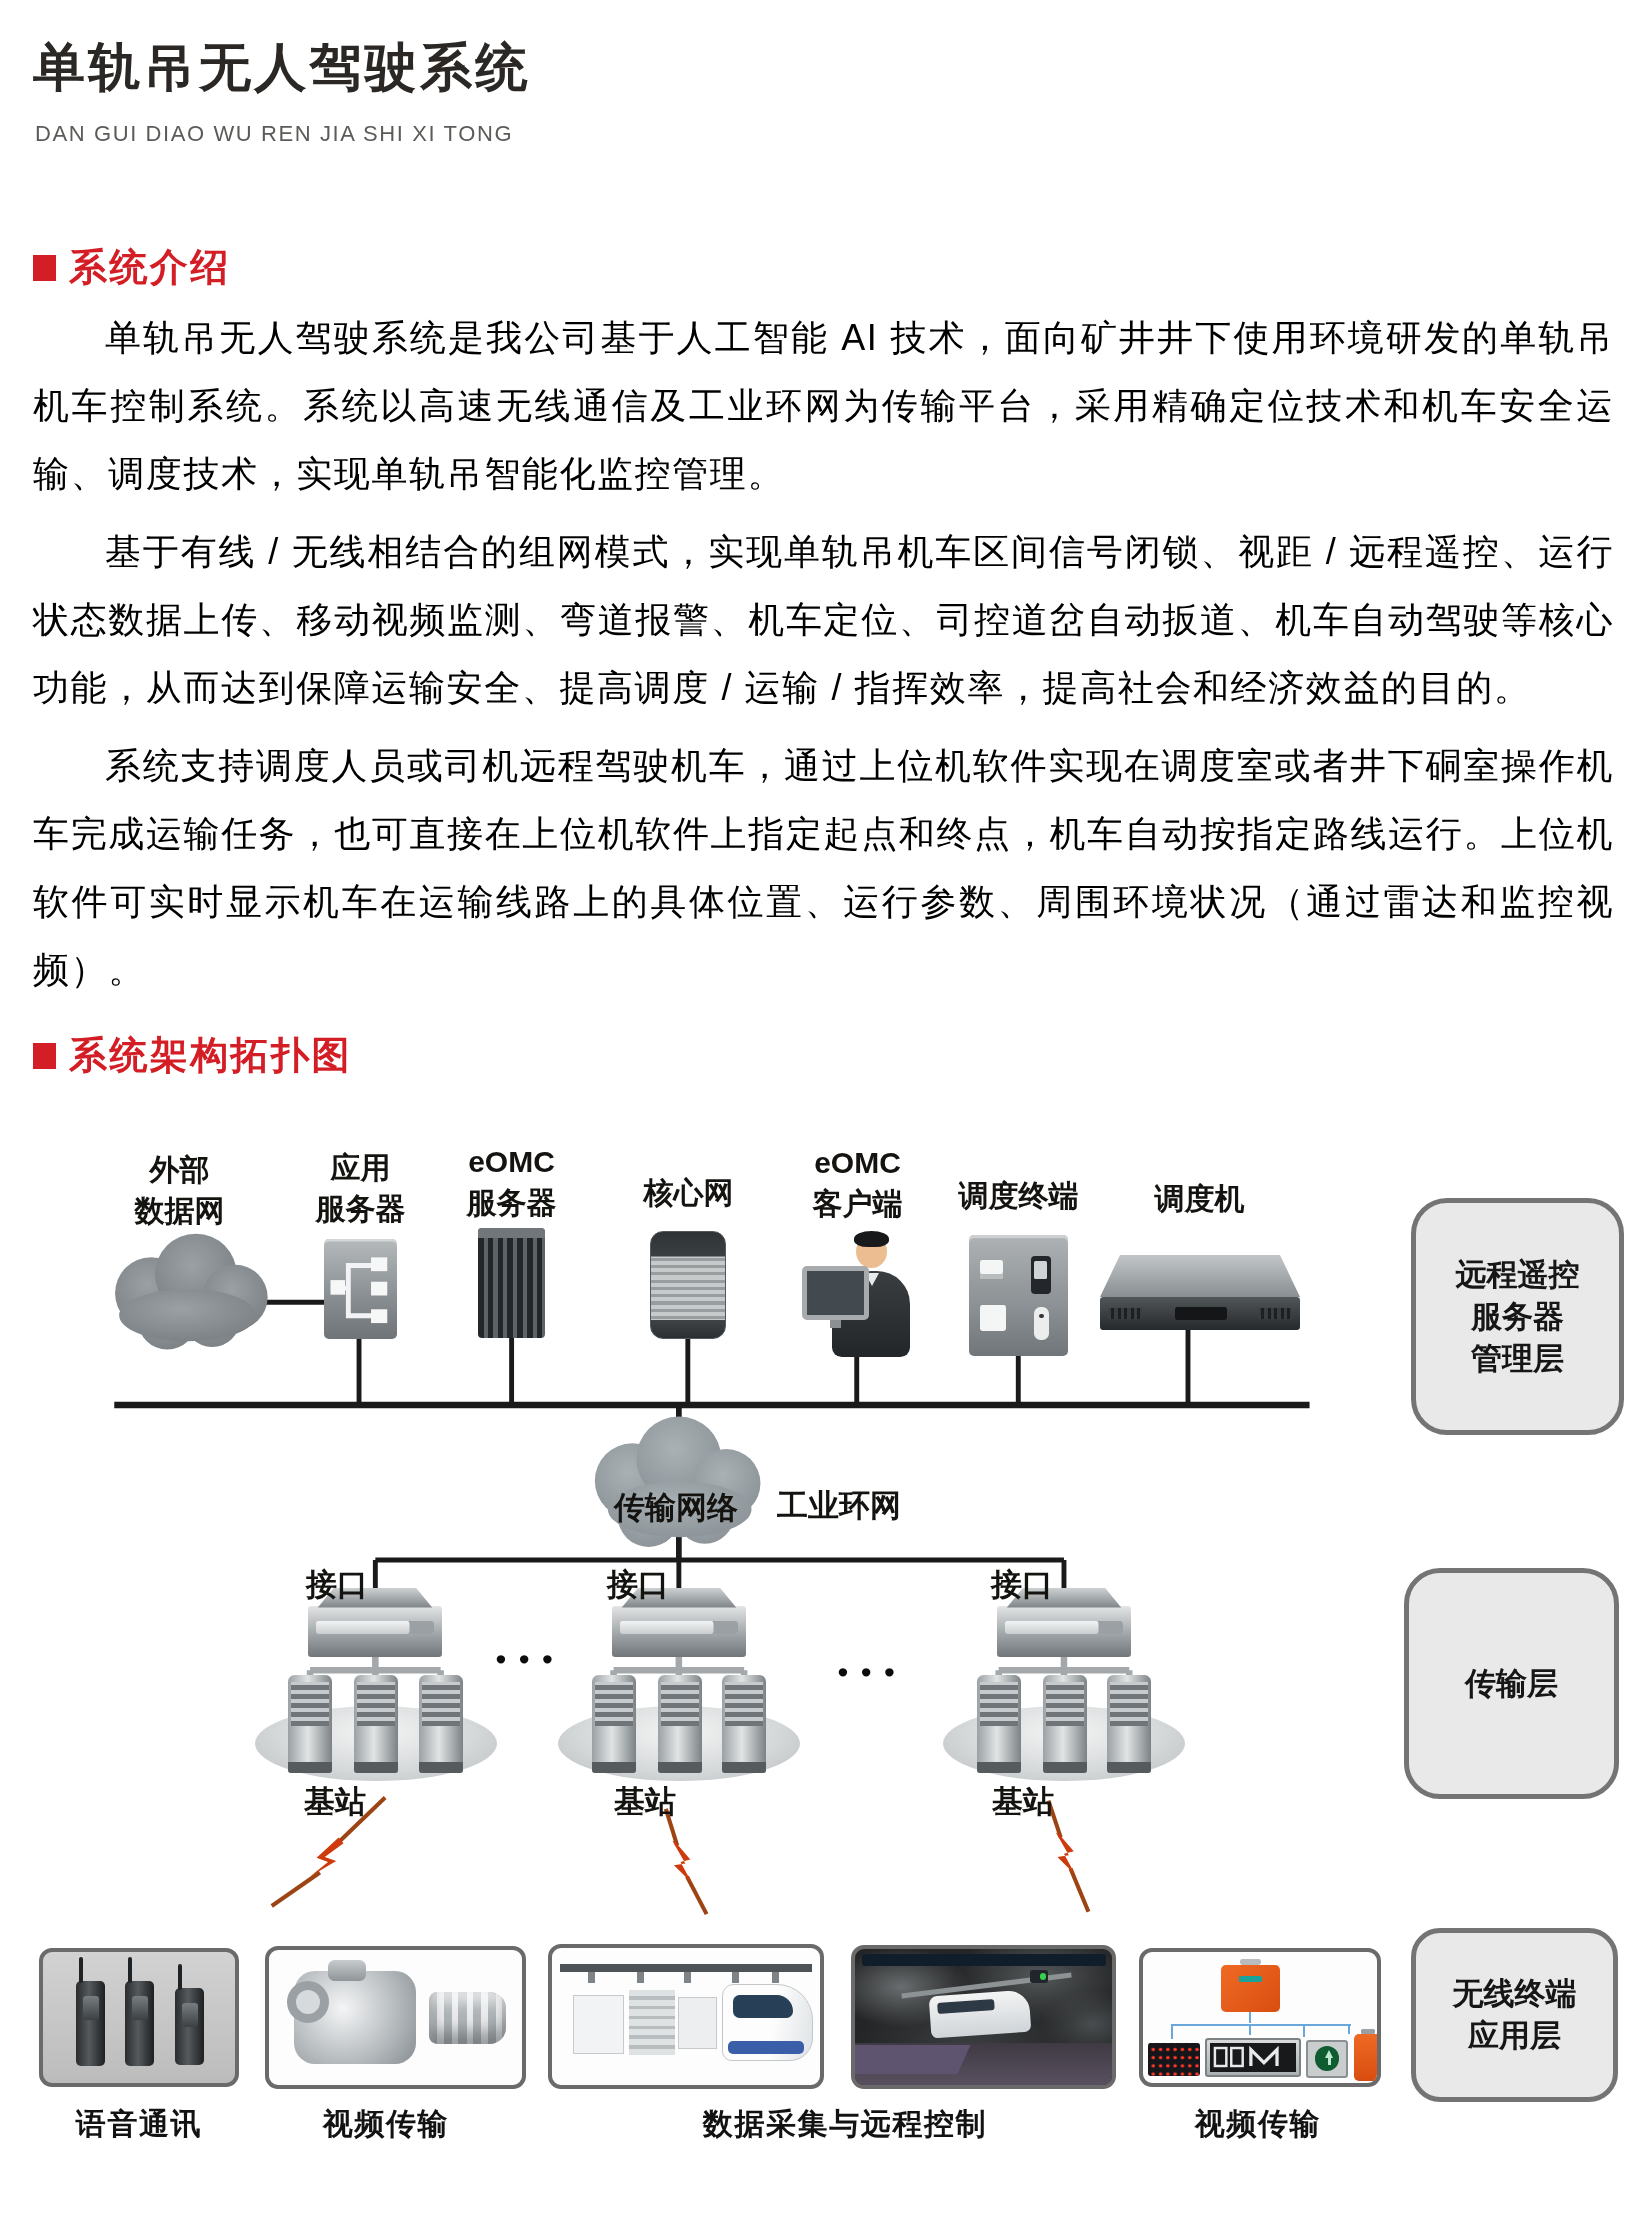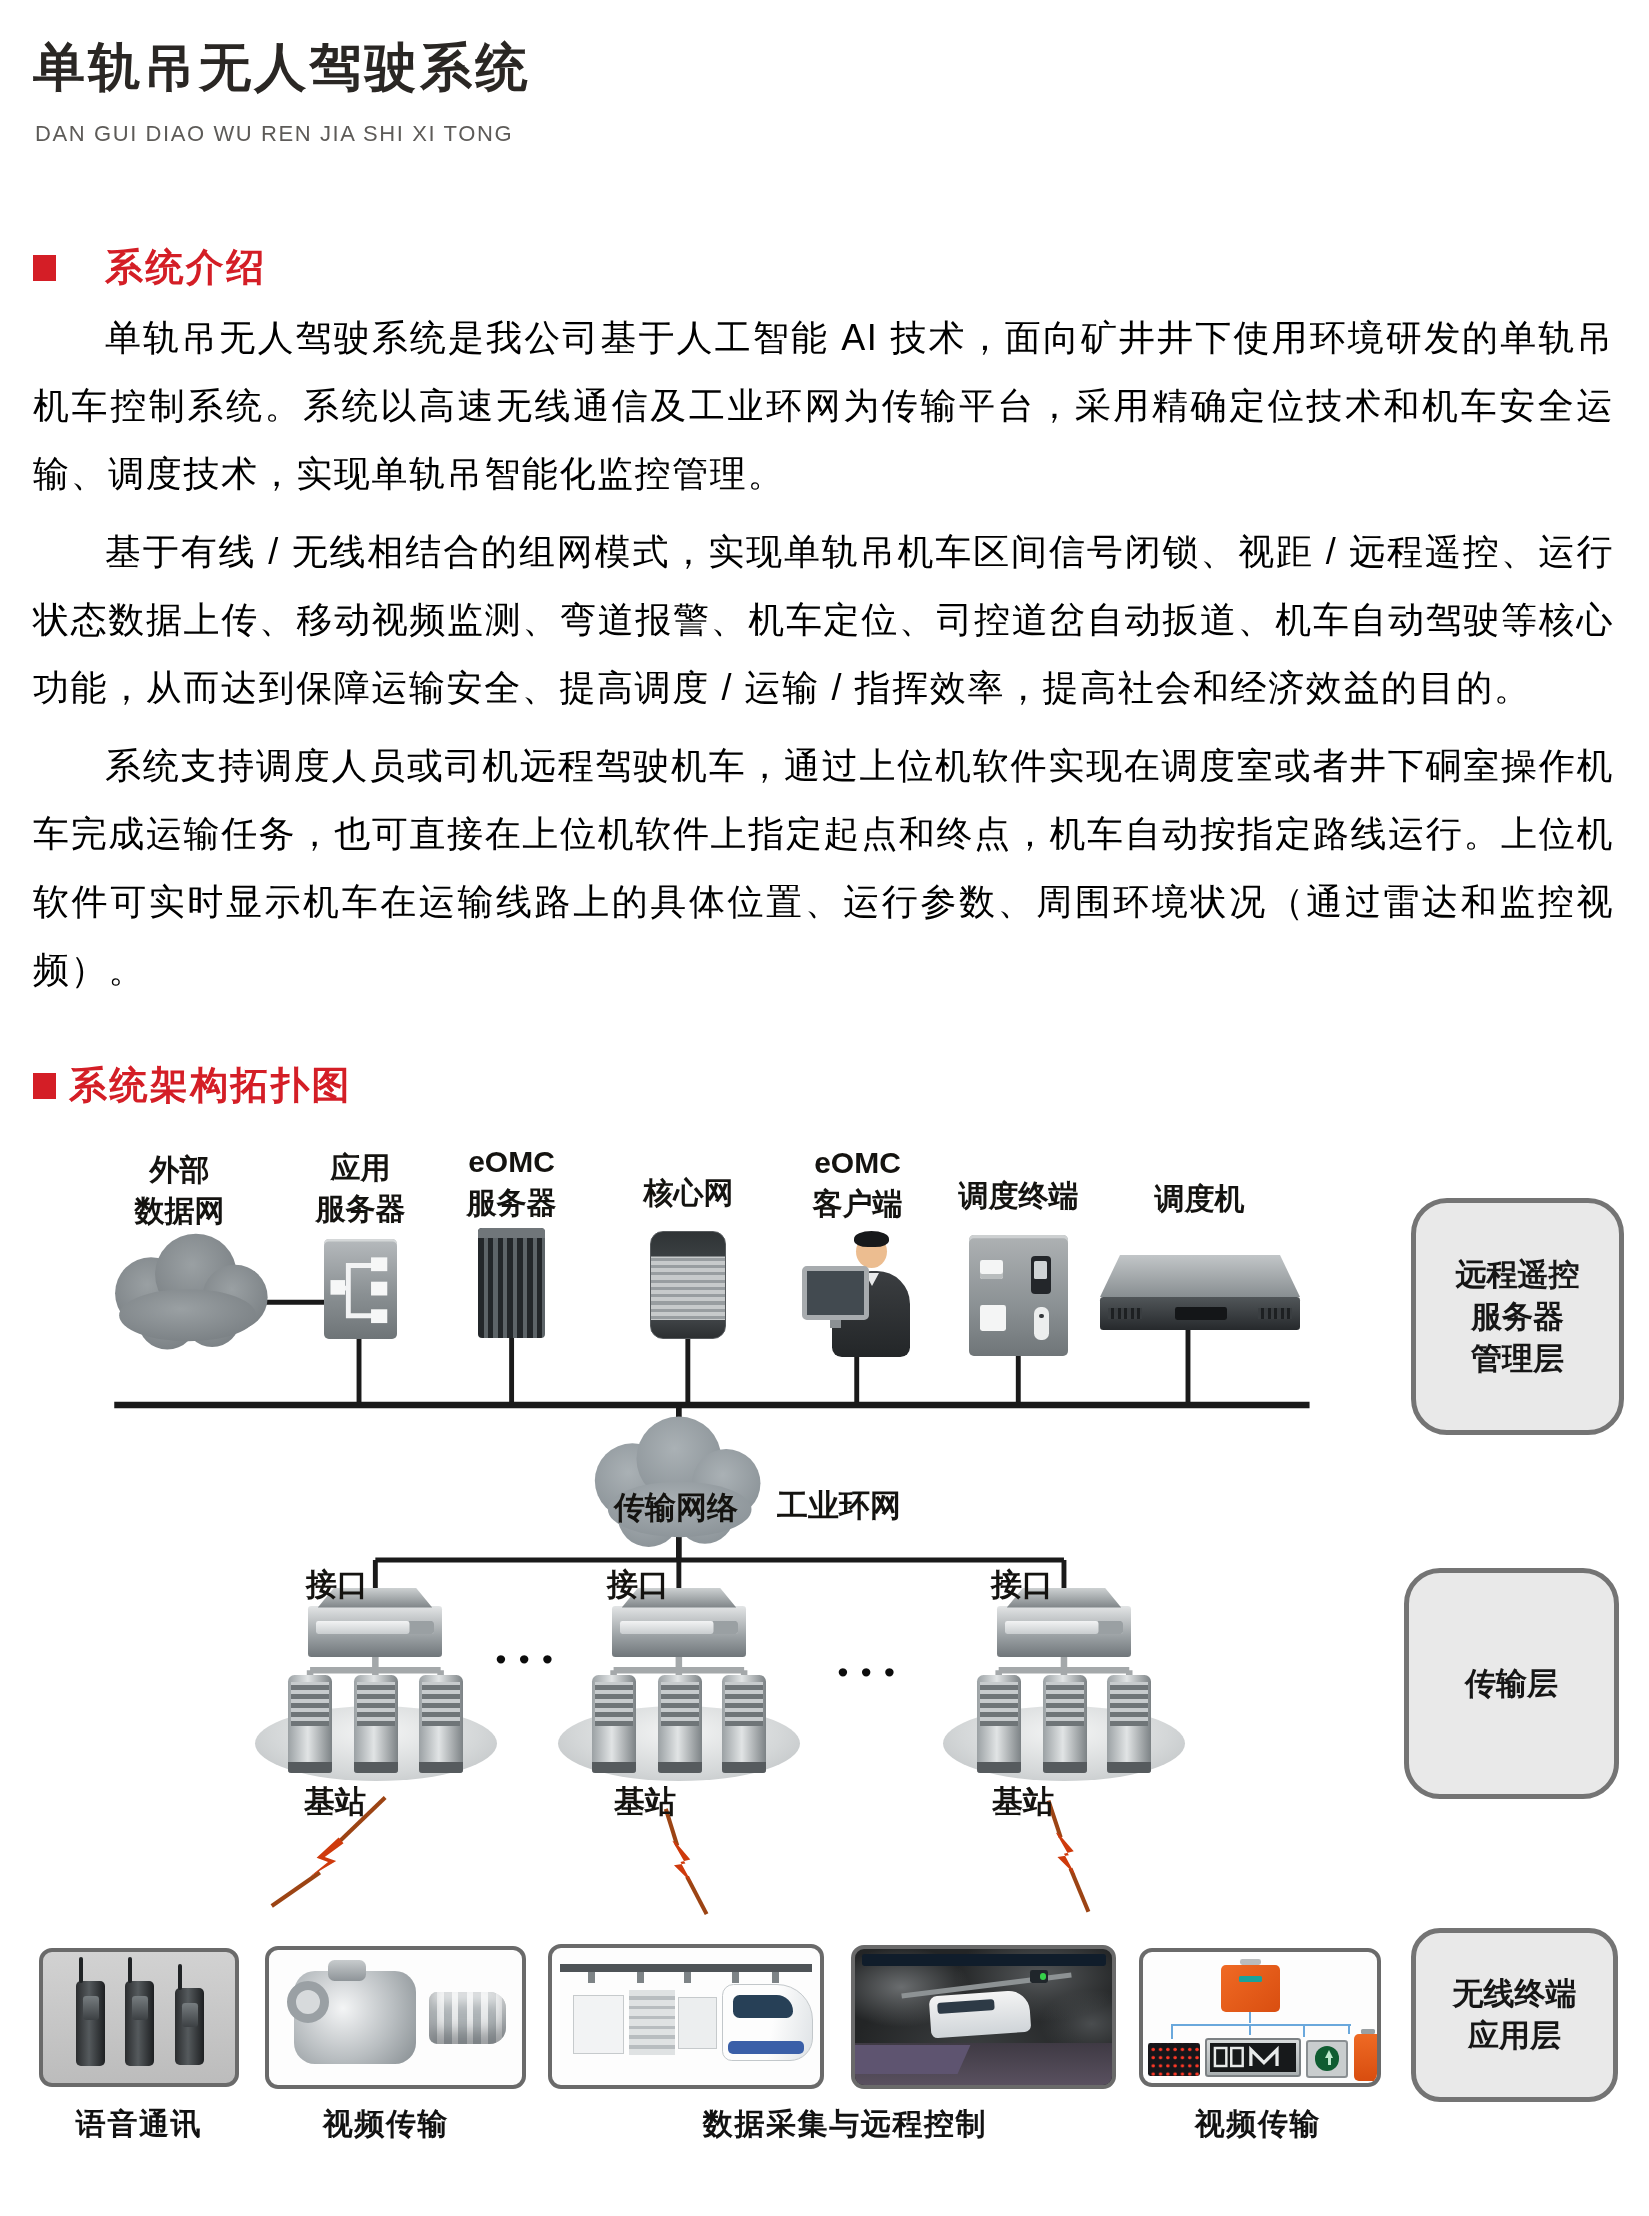--- a/index.html
+++ b/index.html
@@ -143,32 +143,32 @@
   .sw-obox::before{content:"";position:absolute;top:-4.9px;left:6.5px;width:14.7px;height:4.9px;background:#9aa0a3;border-radius:1.6px;}
 </style>
 </head>
 <body>
 
 <div class="page">
 
   <div class="doc-title">单轨吊无人驾驶系统</div>
   <div class="doc-subtitle">DAN GUI DIAO WU REN JIA SHI XI TONG</div>
 
-  <div class="sec-head" style="left:33px;top:242px;gap:36px;">
+  <div class="sec-head" style="left:33px;top:242px;">
     <div class="sec-square"></div>
     <div class="sec-title">系统介绍</div>
   </div>
 
   <div class="intro-text">
     <p>单轨吊无人驾驶系统是我公司基于人工智能 AI 技术，面向矿井井下使用环境研发的单轨吊机车控制系统。系统以高速无线通信及工业环网为传输平台，采用精确定位技术和机车安全运输、调度技术，实现单轨吊智能化监控管理。</p>
     <p>基于有线 / 无线相结合的组网模式，实现单轨吊机车区间信号闭锁、视距 / 远程遥控、运行状态数据上传、移动视频监测、弯道报警、机车定位、司控道岔自动扳道、机车自动驾驶等核心功能，从而达到保障运输安全、提高调度 / 运输 / 指挥效率，提高社会和经济效益的目的。</p>
     <p>系统支持调度人员或司机远程驾驶机车，通过上位机软件实现在调度室或者井下硐室操作机车完成运输任务，也可直接在上位机软件上指定起点和终点，机车自动按指定路线运行。上位机软件可实时显示机车在运输线路上的具体位置、运行参数、周围环境状况（通过雷达和监控视频）。</p>
   </div>
 
-  <div class="sec-head" style="left:33px;top:1060px;">
+  <div class="sec-head" style="left:33px;top:1030px;">
     <div class="sec-square"></div>
     <div class="sec-title">系统架构拓扑图</div>
   </div>
 
   <svg class="abs" style="left:0;top:0;z-index:1;" width="1649" height="2216" viewBox="0 0 2021 2716">
     <defs>
       <radialGradient id="cg1" cx="45%" cy="38%" r="75%">
         <stop offset="0%" stop-color="#9aa0a3"></stop>
           <stop offset="100%" stop-color="#767c80"></stop>
       </radialGradient>

